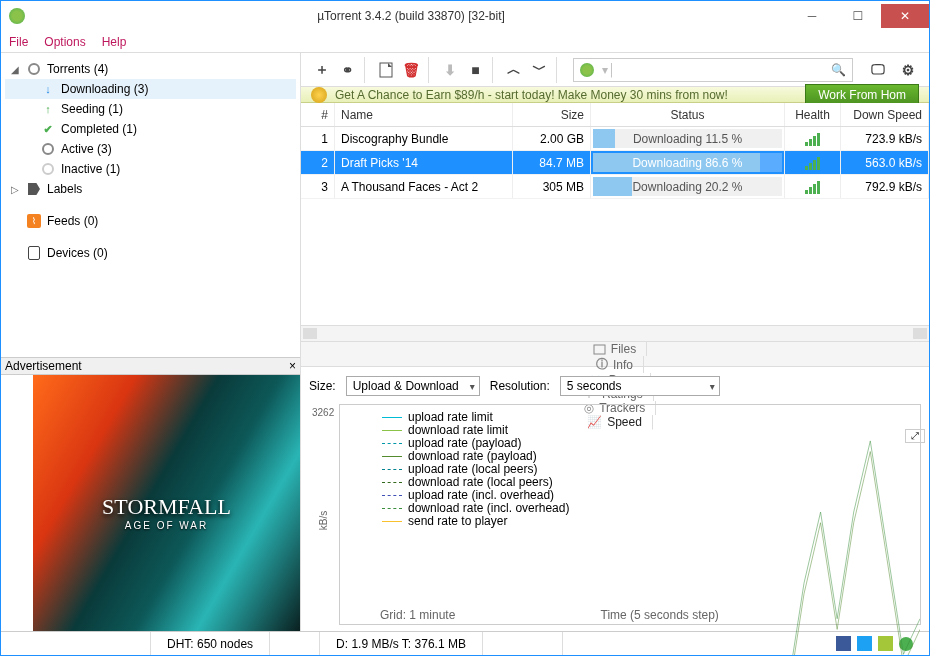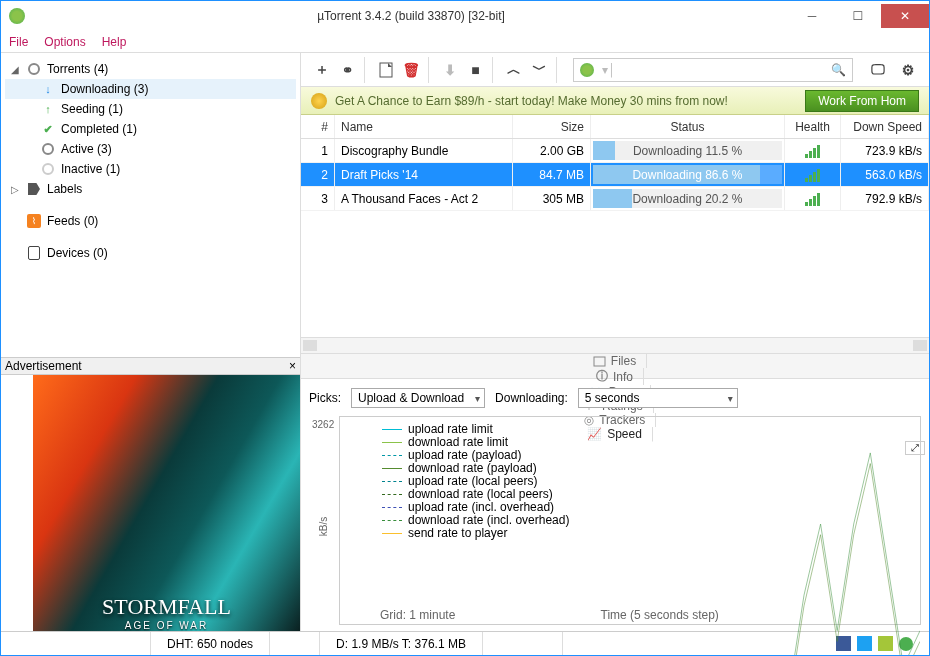--- a/index.html
+++ b/index.html
@@ -28,36 +28,36 @@
 .icon-sm { width: 14px; height: 14px; display: inline-flex; align-items: center; justify-content: center; font-size: 11px; }
 .down-arrow { color: #1e88e5; font-weight: bold; }
 .up-arrow { color: #4caf50; font-weight: bold; }
 .check { color: #4caf50; font-weight: bold; }
 .circle-icon { width: 12px; height: 12px; border: 2px solid #888; border-radius: 50%; }
 .rss-icon { width: 14px; height: 14px; background: #f58220; border-radius: 2px; color: #fff; font-size: 9px; display: flex; align-items: center; justify-content: center; }
 .tag-icon { width: 12px; height: 12px; background: #555; clip-path: polygon(0 0, 70% 0, 100% 50%, 70% 100%, 0 100%); }
 .device-icon { width: 12px; height: 14px; border: 1.5px solid #444; border-radius: 2px; }
 
 .ad-header { background: #f0f0f0; font-size: 10px; padding: 1px 4px; border-top: 1px solid #ccc; border-bottom: 1px solid #ccc; display: flex; justify-content: space-between; }
-.ad-body { flex: 0 0 256px; background: linear-gradient(120deg, #ff6b1a 0%, #d93511 25%, #0a3a3a 45%, #0d5858 60%, #2ab5b5 75%, #0a2020 100%); position: relative; display: flex; align-items: flex-end; justify-content: center; color: #fff; overflow: hidden; margin-left: 32px; }
+.ad-body { flex: 0 0 256px; background: linear-gradient(120deg, #ff6b1a 0%, #d93511 25%, #0a3a3a 45%, #0d5858 60%, #2ab5b5 75%, #0a2020 100%); position: relative; display: flex; align-items: center; justify-content: center; color: #fff; overflow: hidden; margin-left: 32px; }
 .ad-body .ad-title { margin-top: 18px; font-family: Georgia, serif; font-size: 22px; text-align: center; text-shadow: 0 2px 4px #000; }
 .ad-body .ad-sub { font-size: 10px; letter-spacing: 2px; text-shadow: 0 1px 2px #000; }
 
 
 .rightcol { flex: 1; display: flex; flex-direction: column; }
 .toolbar { height: 34px; display: flex; align-items: center; padding: 0 8px; gap: 4px; border-bottom: 1px solid #ddd; }
 .tbtn { width: 26px; height: 26px; display: flex; align-items: center; justify-content: center; color: #444; font-size: 14px; font-weight: bold; }
 .tbtn.sep-after { border-right: 1px solid #ddd; padding-right: 8px; margin-right: 4px; }
 .tbtn.disabled { color: #bbb; }
 .searchbox { flex: 1; height: 24px; border: 1px solid #ccc; display: flex; align-items: center; padding: 0 6px; margin: 0 8px; }
 .searchbox .u-icon { width: 14px; height: 14px; background: radial-gradient(circle,#8bc34a 40%,#4caf50); border-radius:50%; margin-right:4px; }
 .searchbox .sep { color: #bbb; margin: 0 4px; }
 .searchbox input { border: none; outline: none; flex: 1; }
 
-.promo { height: 28px; background: linear-gradient(#f8fadc, #e8f0b8); display: flex; align-items: center; padding: 0 10px; gap: 8px; border-bottom: 1px solid #c8d088; }
+.promo { height: 16px; background: linear-gradient(#f8fadc, #e8f0b8); display: flex; align-items: center; padding: 0 10px; gap: 8px; border-bottom: 1px solid #c8d088; }
 .promo .coin { width: 16px; height: 16px; background: radial-gradient(circle,#ffd24d,#d4a017); border-radius:50%; }
 .promo .promo-text { flex: 1; color: #556b2f; }
 .promo .promo-btn { height: 22px; background: linear-gradient(#6ab82f,#4a9020); color: #fff; padding: 0 12px; display: flex; align-items: center; border: 1px solid #3a7818; }
 
 
 .thead, .trow { display: flex; align-items: center; height: 24px; }
 .thead { background: #fff; border-bottom: 1px solid #ddd; font-weight: normal; color: #333; }
 .thead > div, .trow > div { padding: 0 6px; overflow: hidden; white-space: nowrap; border-right: 1px solid #eee; height: 100%; display: flex; align-items: center; }
 .col-num { width: 34px; justify-content: flex-end; }
 .col-name { flex: 1; }
@@ -330,25 +330,25 @@
         </div>
       <div class="tab active">
           <span style="color:#4caf50">📈</span>
           <span>Speed</span>
         </div>
       <div class="expand-btn">⤢</div>
     </div>
 
     <div class="speed-panel">
       <div class="speed-controls">
-        <span>Picks:</span>
+        <span>Size:</span>
         <div class="dropdown">
             <span>Upload &amp; Download</span>
           </div>
-        <span>Downloading:</span>
+        <span>Resolution:</span>
         <div class="dropdown" style="min-width:160px">
             <span>5 seconds</span>
           </div>
       </div>
       <div class="chart-area" style="margin-left:30px">
         <div class="y-label">3262</div>
         <div class="y-axis-title">kB/s</div>
         <div class="legend" id="legend">
             <div class="legend-row">
               <span class="legend-swatch" style="border-color:#00bcd4;border-top-style:solid"></span>

